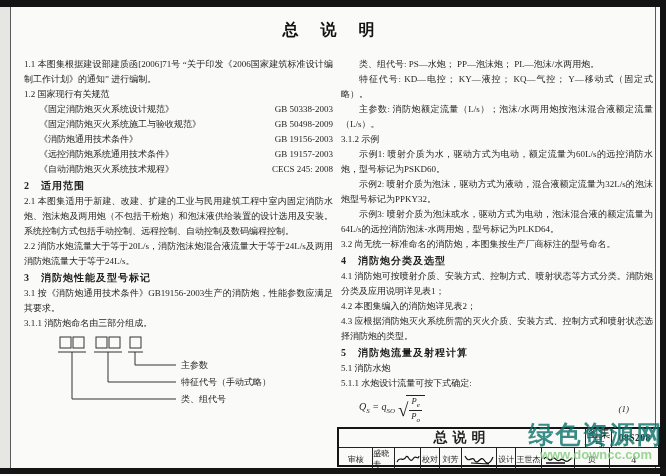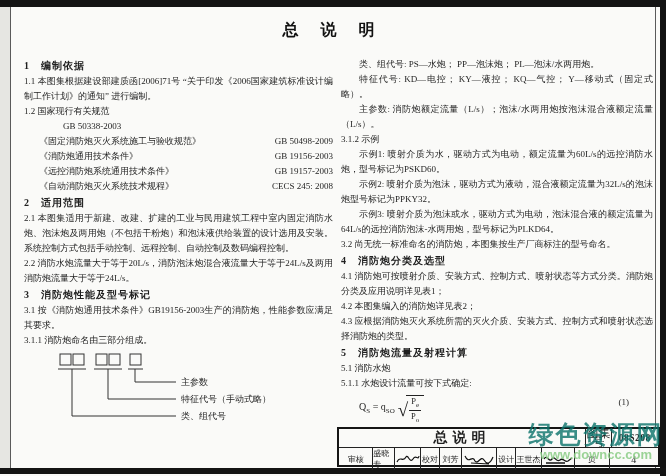--- a/index.html
+++ b/index.html
@@ -32,22 +32,22 @@
   .indent2 { text-indent:2em; }
 
   .std-row { display:flex; justify-content:space-between; padding-left:15px; }
   .std-name { white-space:nowrap; }
   .std-code { white-space:nowrap;margin-left:24px; }
 
   
   .naming-diagram { margin:3px 0 0 10px; display:block; }
 
   
-  .formula-line { display:flex; justify-content:space-between; align-items:flex-start;
-                  padding:4px 24px 0 18px; }
+  .formula-line { display:flex; justify-content:space-between; align-items:center;
+                  padding:4px 24px 0 18px;font-style:italic; }
   .formula { display:flex; align-items:center; font-size:10px; }
   sub { font-size:7px; }
   .sqrt { display:inline-flex; align-items:center; margin-left:3px; }
   .rad-sign { font-size:19px; font-weight:normal; line-height:1; margin-right:-2px; }
   .rad-body { display:inline-block; border-top:1px solid #222; padding:1px 3px 0 3px; }
   .frac { display:inline-block; text-align:center; font-size:8.5px; line-height:1.15; }
   .fnum { display:block; border-bottom:1px solid #222; padding:0 2px 1px 2px; }
   .fden { display:block; padding-top:1px; }
 
   
@@ -84,25 +84,25 @@
   <div class="left-margin-strip"></div>
   <div class="scan-top-band"></div>
   <div class="scan-right-bar"></div>
   <div class="scan-bottom-band"></div>
   <div class="page-border-left"></div>
   <div class="page-border-right"></div>
 
   <div class="doc-title">总 说 明</div>
 
   <div class="col col-left">
-    <div class="sec-heading">1　编制依据</div>
     <p class="para">1.1 本图集根据建设部建质函[2006]71号 “关于印发《2006国家建筑标准设计编制工作计划》的通知” 进行编制。</p>
     <p class="para">1.2 国家现行有关规范</p>
 
     <div class="std-row">
+      <span class="std-name">《固定消防炮灭火系统设计规范》</span>
       <span class="std-code">GB 50338-2003</span>
     </div>
     <div class="std-row">
       <span class="std-name">《固定消防炮灭火系统施工与验收规范》</span>
       <span class="std-code">GB 50498-2009</span>
     </div>
     <div class="std-row">
       <span class="std-name">《消防炮通用技术条件》</span>
       <span class="std-code">GB 19156-2003</span>
     </div>

